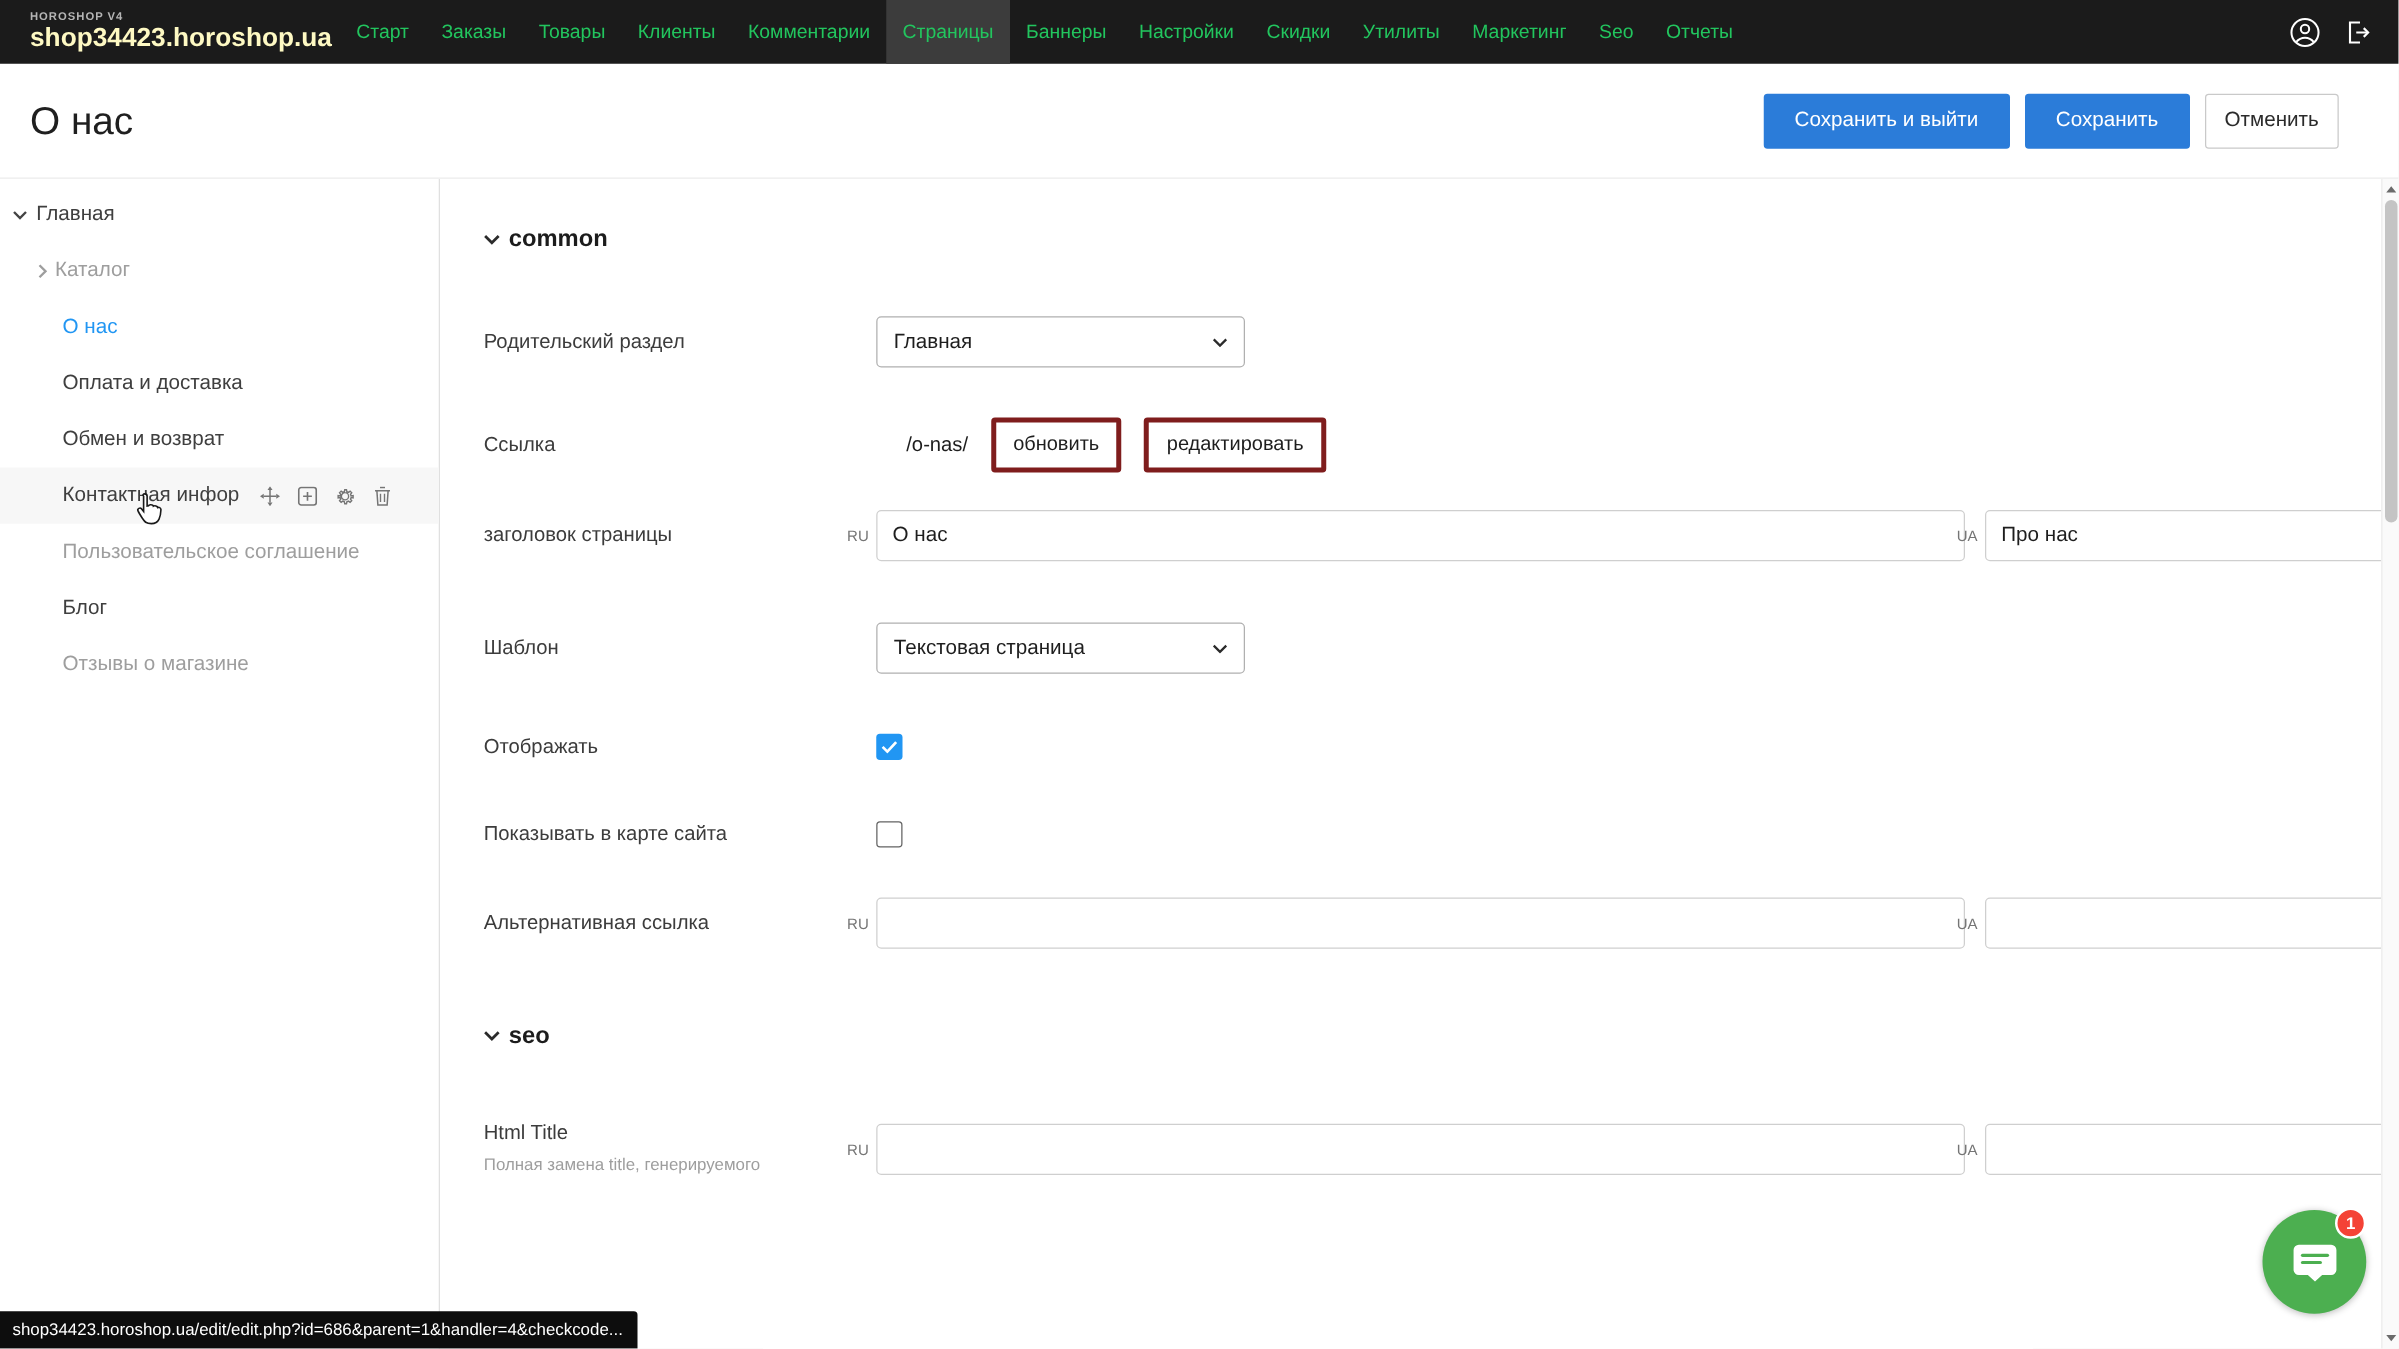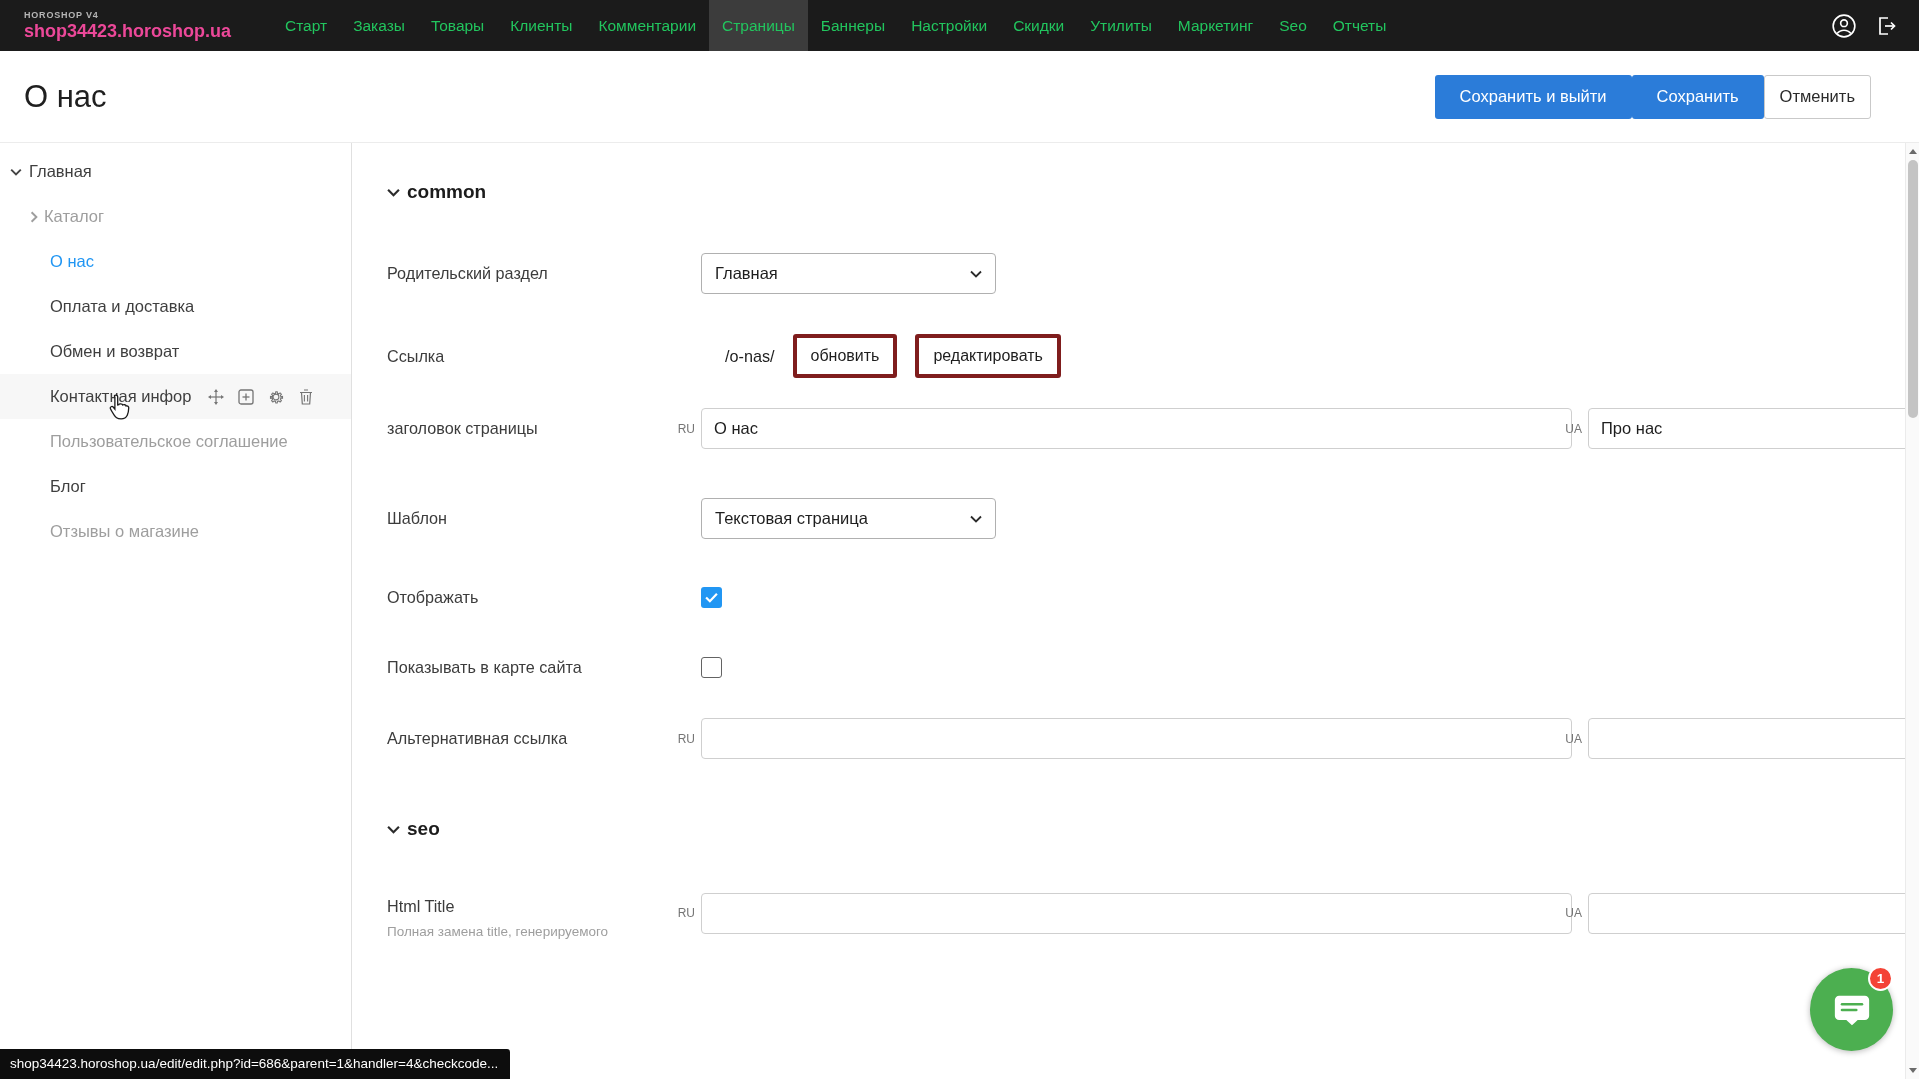--- a/index.html
+++ b/index.html
@@ -9,38 +9,38 @@
     background:#fff; font-family:"Liberation Sans", sans-serif; color:#212121;
   }
 
   
   .topbar {
     position:absolute; left:0; top:0; right:0; height:51px;
     background:#1b1b1b; display:flex; align-items:center; color:#fff; z-index:30;
   }
   .logo { padding-left:24px; width:272px; cursor:pointer; }
   .logo-small { font-size:9px; letter-spacing:.8px; color:#b5b5b5; font-weight:600; }
-  .logo-domain { font-size:18px; font-weight:700; color:#ec4899; margin-top:1px; }
+  .logo-domain { font-size:21px; font-weight:700; color:#fef9c3; margin-top:1px; }
   .topnav { display:flex; align-items:stretch; height:51px; }
   .topnav-item {
     display:flex; align-items:center; padding:0 13px; font-size:15.5px;
     color:#22c55e; cursor:pointer; white-space:nowrap;
   }
   .topnav-item.active { background:#3c3c3c; }
   .topbar-icons { margin-left:auto; display:flex; align-items:center; gap:16px; padding-right:20px; }
   .topbar-icon { width:26px; height:26px; display:flex; align-items:center; justify-content:center; cursor:pointer; }
 
   
   .page-header {
     position:absolute; left:0; top:51px; right:0; height:92px; background:#fff;
     display:flex; align-items:center; padding:0 48px 0 24px;
     border-bottom:1px solid #ececec; z-index:20;
   }
   .page-title { font-size:31px; color:#1f1f1f; font-weight:400; }
-  .header-buttons { margin-left:auto; display:flex; }
+  .header-buttons { margin-left:auto; display:flex; gap:12px; }
   .btn { height:44px; border-radius:3px; font-size:16.5px; font-family:inherit; cursor:pointer; }
   .btn-blue { background:#2b7cd9; color:#fff; border:none; padding:0 25px; }
   .btn-plain { background:#fff; color:#2b2b2b; border:1px solid #c9c9c9; padding:0 15px; }
 
   
   .body-area { position:absolute; left:0; top:143px; right:0; bottom:0; background:#fff; }
 
   
   .sidebar {
     position:absolute; left:0; top:0; bottom:0; width:352px;
@@ -63,21 +63,21 @@
 
   
   .content {
     position:absolute; left:352px; top:0; right:14px; bottom:0;
     padding:36px 0 0 35px; overflow:hidden; background:#fff;
   }
   .section-head { display:flex; align-items:center; gap:7px; height:26px; cursor:pointer; }
   .section-title { font-size:19px; font-weight:700; color:#1c1c1c; }
 
   .form-row { display:flex; align-items:center; }
-  .form-row.top-align { align-items:center; }
+  .form-row.top-align { align-items:flex-end; }
   .row-label { width:314px; font-size:16.2px; color:#3c3c3c; flex-shrink:0; }
   .row-label .label-main { line-height:41px; display:block; }
   .row-hint { font-size:13.5px; color:#9e9e9e; line-height:17px; margin-top:-4px; max-width:300px; }
 
   .select {
     width:295px; height:41px; border:1px solid #b0b0b0; border-radius:4px; background:#fff;
     display:flex; align-items:center; padding:0 13px; cursor:pointer;
   }
   .select-value { font-size:16.5px; color:#1e1e1e; flex:1; }
   .select-caret { display:flex; align-items:center; }

